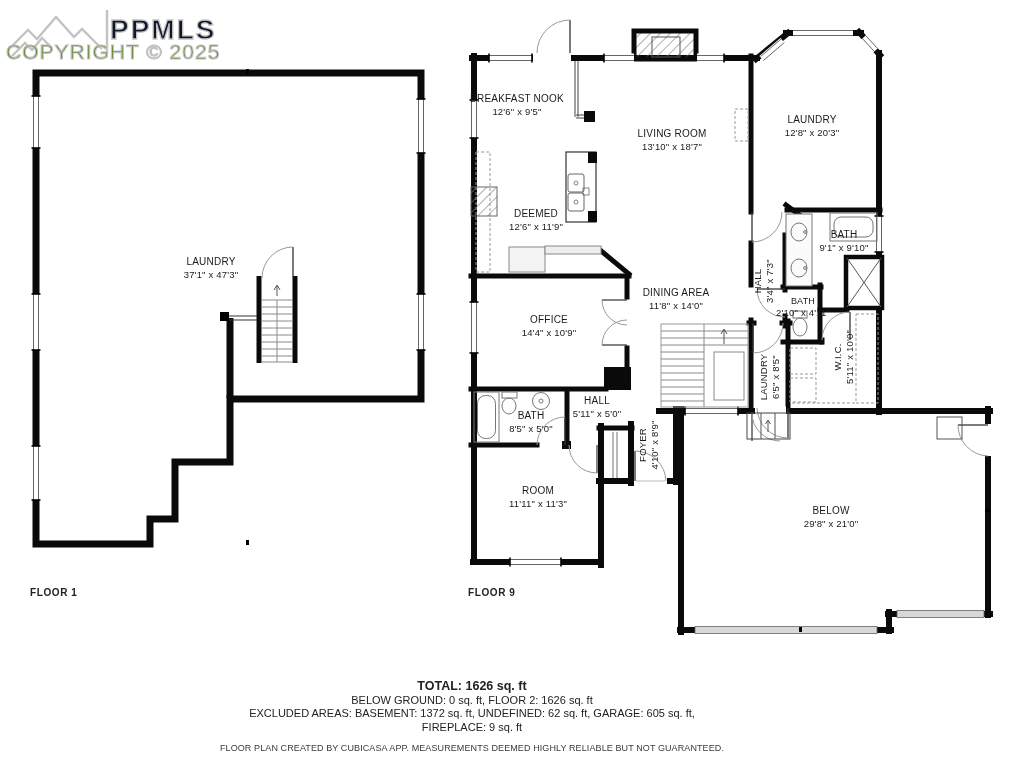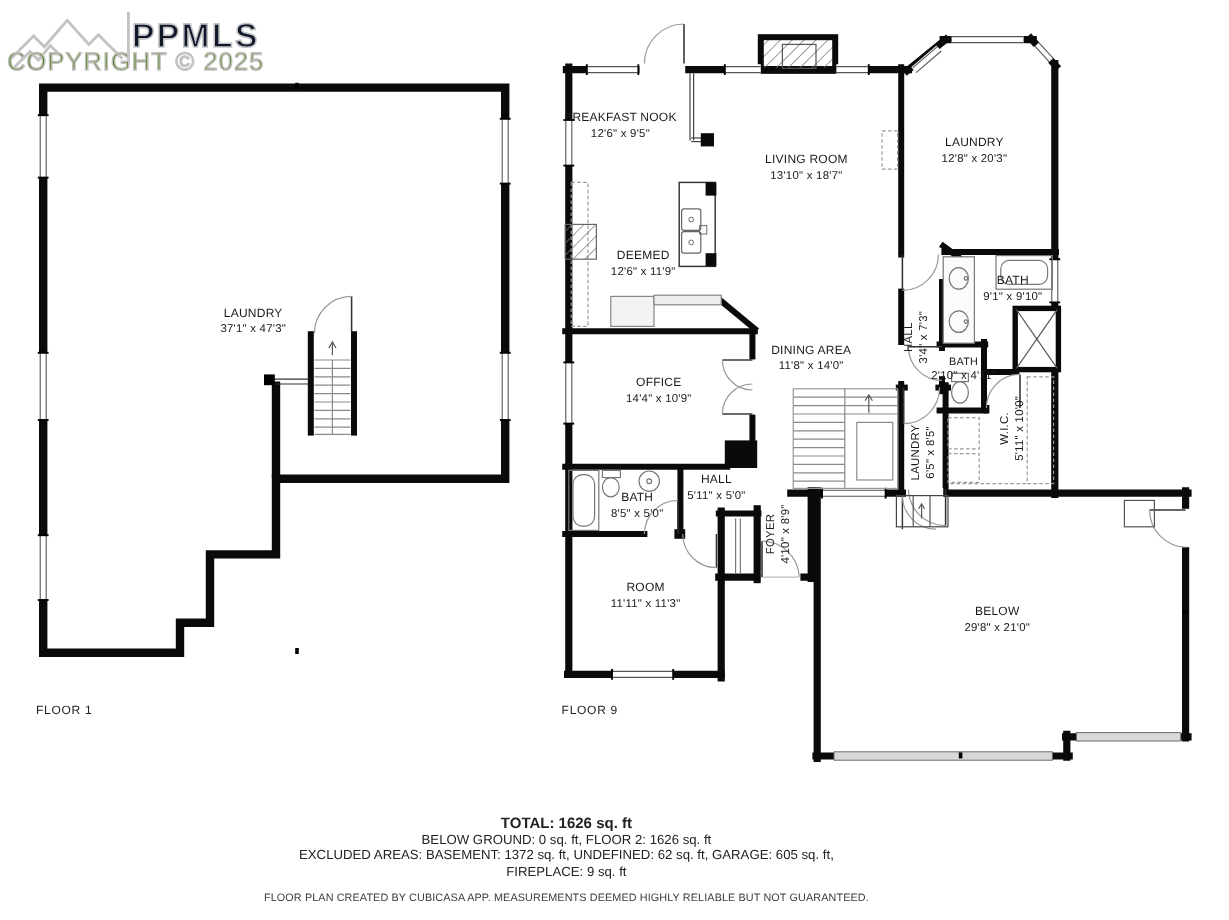--- a/index.html
+++ b/index.html
@@ -10,21 +10,21 @@
   .logo{position:absolute;left:6px;top:4px;width:230px;height:60px;}
   .logo-brand{position:absolute;left:104px;top:10px;font-size:28px;font-weight:bold;letter-spacing:2px;
       color:#0f172a;-webkit-text-stroke:1.3px #c3c3c3;}
   .logo-copy{position:absolute;left:0px;top:36px;font-size:21px;font-weight:normal;letter-spacing:1px;
       color:#4d7c0f;-webkit-text-stroke:1.2px #c3c3c3;white-space:nowrap;}
   
   .rl{position:absolute;transform:translate(-50%,-50%);text-align:center;font-size:10px;
       line-height:1.25;white-space:nowrap;color:#1a1a1a;letter-spacing:.2px;}
   .rl.vert{transform:translate(-50%,-50%) rotate(-90deg);font-size:9.5px;}
   .rl .rd{font-size:9.5px;}
-  .floor-label{position:absolute;font-size:10px;font-weight:normal;letter-spacing:.6px;color:#222;text-align:center;}
+  .floor-label{position:absolute;font-size:10px;font-weight:bold;letter-spacing:.6px;color:#222;text-align:center;}
   
   .summary{position:absolute;left:0;top:680px;width:944px;text-align:center;color:#222;}
   .summary .t{font-size:12.5px;font-weight:bold;line-height:13.5px;}
   .summary .l{font-size:11px;line-height:13.5px;}
   .summary .d{font-size:9px;color:#3a3a3a;margin-top:9px;letter-spacing:.1px;}
 </style>
 </head>
 <body>
 
 <div class="canvas">

